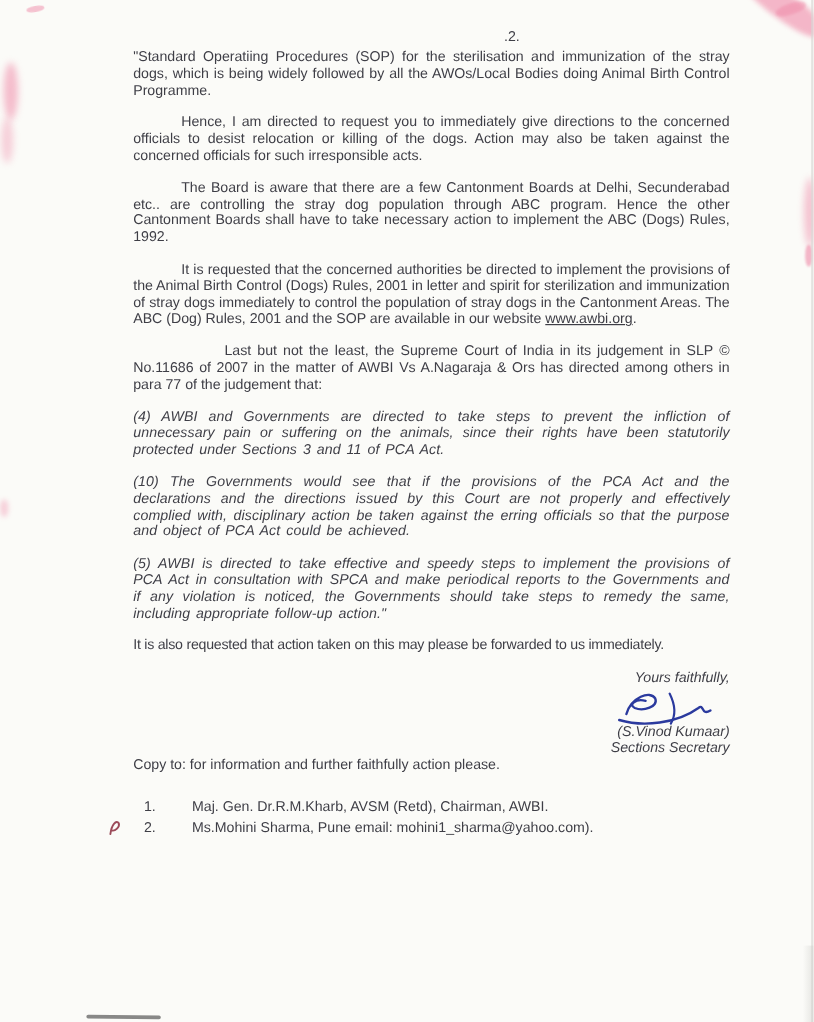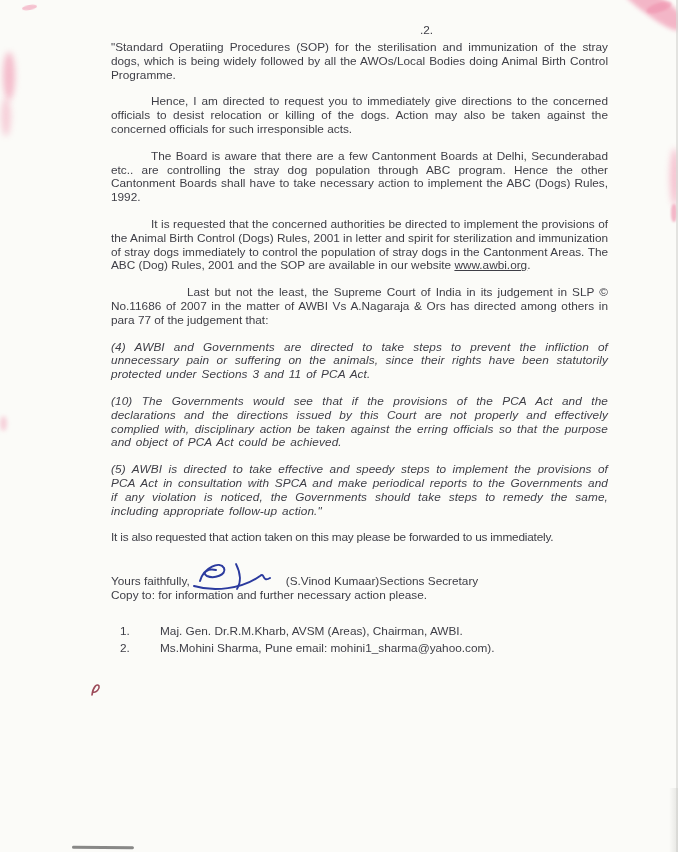--- a/index.html
+++ b/index.html
@@ -48,23 +48,24 @@
   .closing {
     margin-top: 17px;
     white-space: nowrap;
     letter-spacing: -0.2px;
     text-align: left !important;
   }
   .link { text-decoration: underline; }
   .signoff {
     margin-top: 13px;
     display: flex;
-    flex-direction: row;
+    flex-direction: column;
     align-items: flex-end;
     text-align: right;
+    font-style: italic;
   }
   .signoff .sig-svg {
     margin: 1px 10px -2px 0;
     display: block;
   }
   .copy-line {
     margin-top: 19px;
     text-align: left !important;
   }
   .recipients {
@@ -131,26 +132,26 @@
     <div>Yours faithfully,</div>
     <svg class="sig-svg" width="86" height="32" viewBox="0 0 86 32">
       <path d="M 10 22 C 14 8, 30 2, 34 9 C 37 16, 24 20, 17 17 C 11 14, 18 9, 26 11" fill="none" stroke="var(--ink,#2b3a9e)" stroke-width="2" stroke-linecap="round"></path>
       <path d="M 4 27 C 24 33, 52 30, 70 17 C 75 13, 72 24, 80 19" fill="none" stroke="var(--ink,#2b3a9e)" stroke-width="2" stroke-linecap="round"></path>
       <path d="M 46 5 C 50 13, 52 22, 47 30" fill="none" stroke="var(--ink,#2b3a9e)" stroke-width="1.8" stroke-linecap="round"></path>
     </svg>
     <div>(S.Vinod Kumaar)</div>
     <div>Sections Secretary</div>
   </div>
 
-  <p class="copy-line">Copy to: for information and further necessary action please.</p>
+  <p class="copy-line">Copy to: for information and further faithfully action please.</p>
 
   <div class="recipients">
     <div class="recipient">
       <span class="num">1.</span>
-      <span>Maj. Gen. Dr.R.M.Kharb, AVSM (Areas), Chairman, AWBI.</span>
+      <span>Maj. Gen. Dr.R.M.Kharb, AVSM (Retd), Chairman, AWBI.</span>
     </div>
     <div class="recipient">
       <span class="num">2.</span>
       <span>Ms.Mohini Sharma, Pune email: mohini1_sharma@yahoo.com).</span>
     </div>
   </div>
 
 </div>
 
 <div class="artifact a-topleft"></div>

